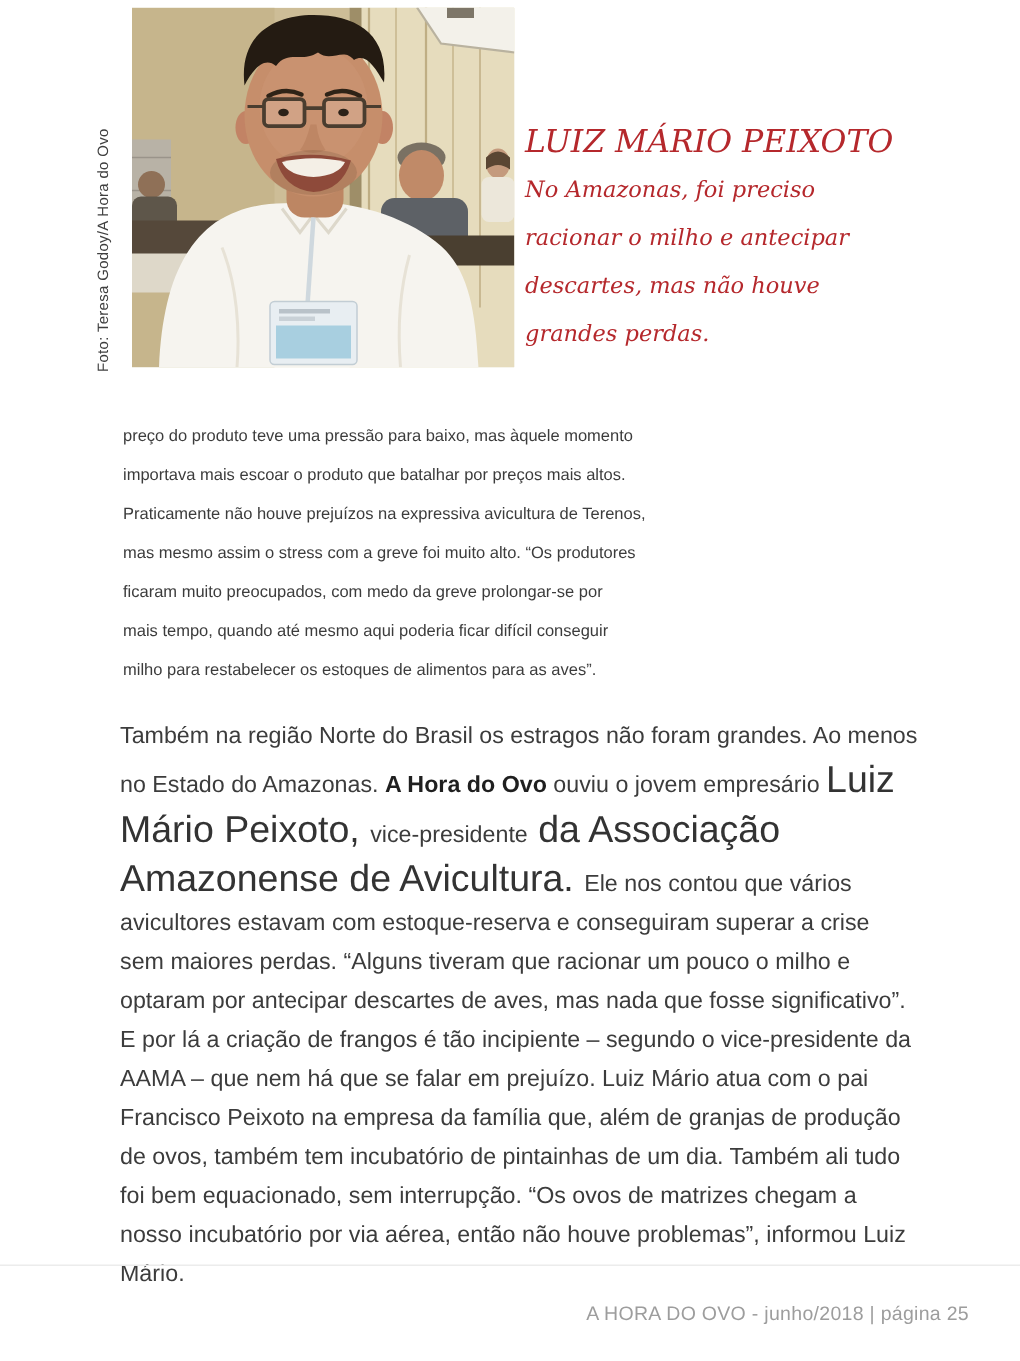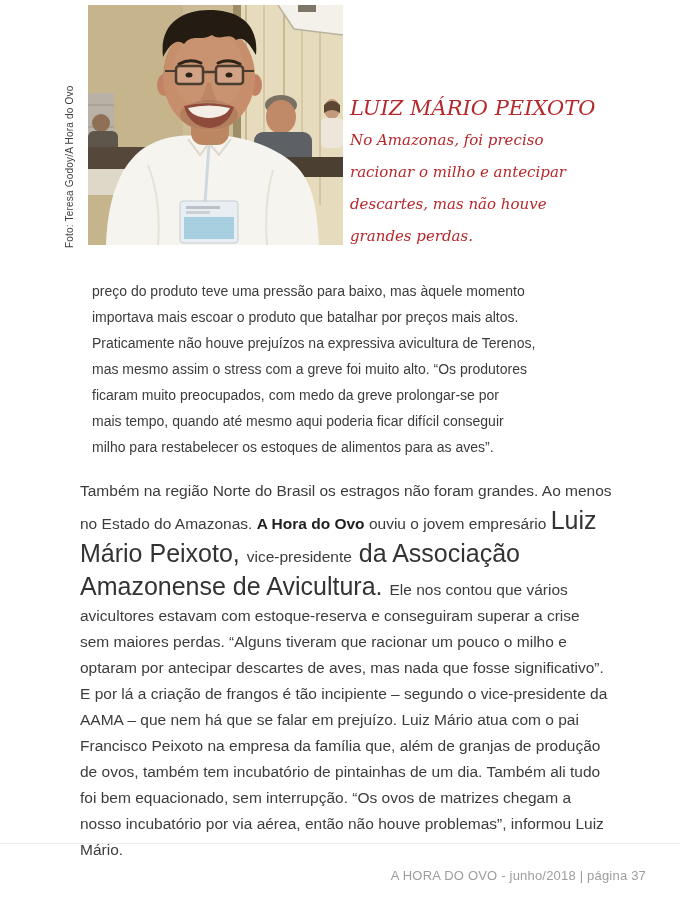--- a/index.html
+++ b/index.html
@@ -10,31 +10,31 @@
   .photo{
     position:absolute;left:88px;top:5px;width:255px;height:240px;overflow:hidden;
   }
   .photo svg{display:block;}
   .photo-credit{
     position:absolute;left:64px;top:248px;
     transform-origin:0 0;transform:rotate(-90deg);
     width:172px;font-size:10px;color:#3f3f3f;letter-spacing:.2px;white-space:nowrap;
   }
   .quote{
-    position:absolute;left:350px;top:92px;width:326px;
+    position:absolute;left:350px;top:78px;width:326px;
     font-family:"DejaVu Serif",serif;font-style:italic;
     color:#b5282c;
   }
   .quote-name{font-size:21px;line-height:32px;}
   .quote-lines{font-size:15px;line-height:32px;white-space:pre-line;}
   .article{
     position:absolute;left:80px;top:270px;width:532px;color:#3c3c3c;
   }
   .p1{
-    margin:8px 0 0 12px;font-size:14px;line-height:26px;white-space:pre-line;
+    margin:8px 0 0 2px;font-size:11px;line-height:26px;white-space:pre-line;
   }
   .p2{
     margin:18px 0 0 0;font-size:15.5px;line-height:26px;
   }
   .p2 .bold{font-weight:bold;color:#1f1f1f;}
   .p2 .big{font-size:25px;line-height:33px;color:#333;}
   .p2 .small{font-size:15.5px;}
   .footer-rule{
     position:absolute;left:0;top:843px;width:680px;height:0;
     border-top:1px solid #ececec;
@@ -146,15 +146,15 @@
 importava mais escoar o produto que batalhar por preços mais altos.
 Praticamente não houve prejuízos na expressiva avicultura de Terenos,
 mas mesmo assim o stress com a greve foi muito alto. “Os produtores
 ficaram muito preocupados, com medo da greve prolongar-se por
 mais tempo, quando até mesmo aqui poderia ficar difícil conseguir
 milho para restabelecer os estoques de alimentos para as aves”.</p>
     <p class="p2"><span>Também na região Norte do Brasil os estragos não foram grandes. Ao menos no Estado do Amazonas. </span><span class="bold">A Hora do Ovo</span><span> ouviu o jovem empresário </span><span class="big">Luiz Mário Peixoto, </span><span class="small">vice-presidente</span><span class="big"> da Associação Amazonense de Avicultura. </span><span>Ele nos contou que vários avicultores estavam com estoque-reserva e conseguiram superar a crise sem maiores perdas. “Alguns tiveram que racionar um pouco o milho e optaram por antecipar descartes de aves, mas nada que fosse significativo”. E por lá a criação de frangos é tão incipiente – segundo o vice-presidente da AAMA – que nem há que se falar em prejuízo. Luiz Mário atua com o pai Francisco Peixoto na empresa da família que, além de granjas de produção de ovos, também tem incubatório de pintainhas de um dia. Também ali tudo foi bem equacionado, sem interrupção. “Os ovos de matrizes chegam a nosso incubatório por via aérea, então não houve problemas”, informou Luiz Mário.</span></p>
   </div>
 
   <div class="footer-rule"></div>
-  <div class="footer">A HORA DO OVO - junho/2018 | página 37</div>
+  <div class="footer">A HORA DO OVO - junho/2018 | página 25</div>
 
 </div>
 
 </body></html>

